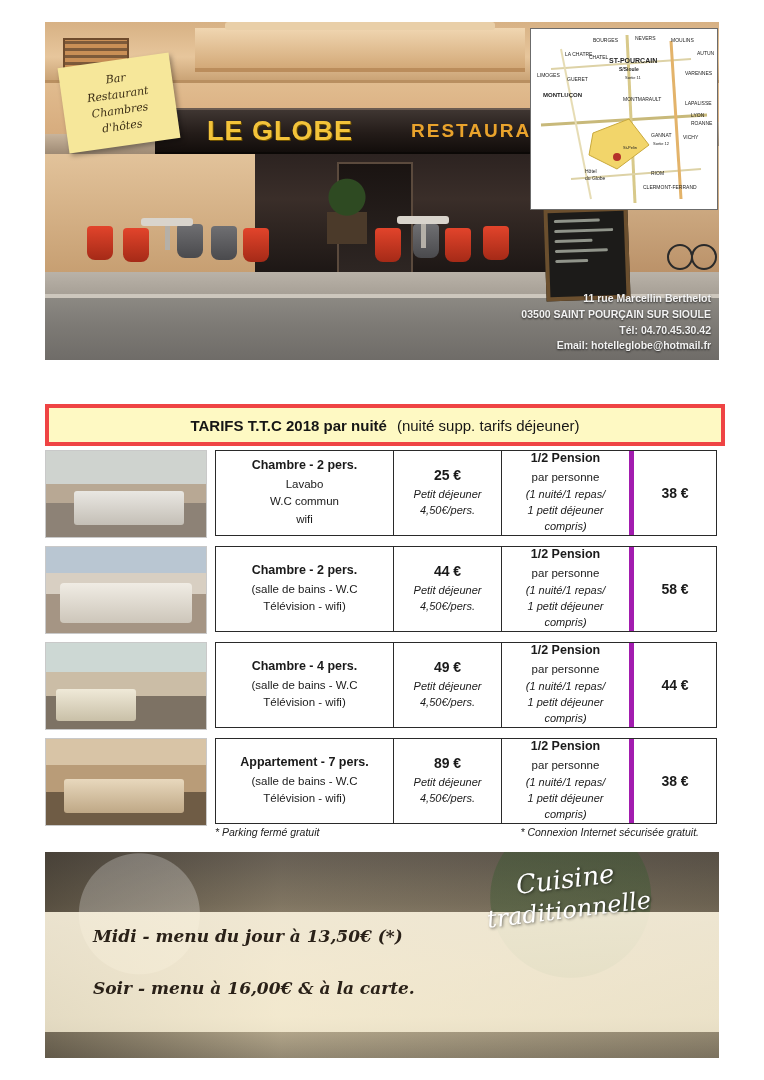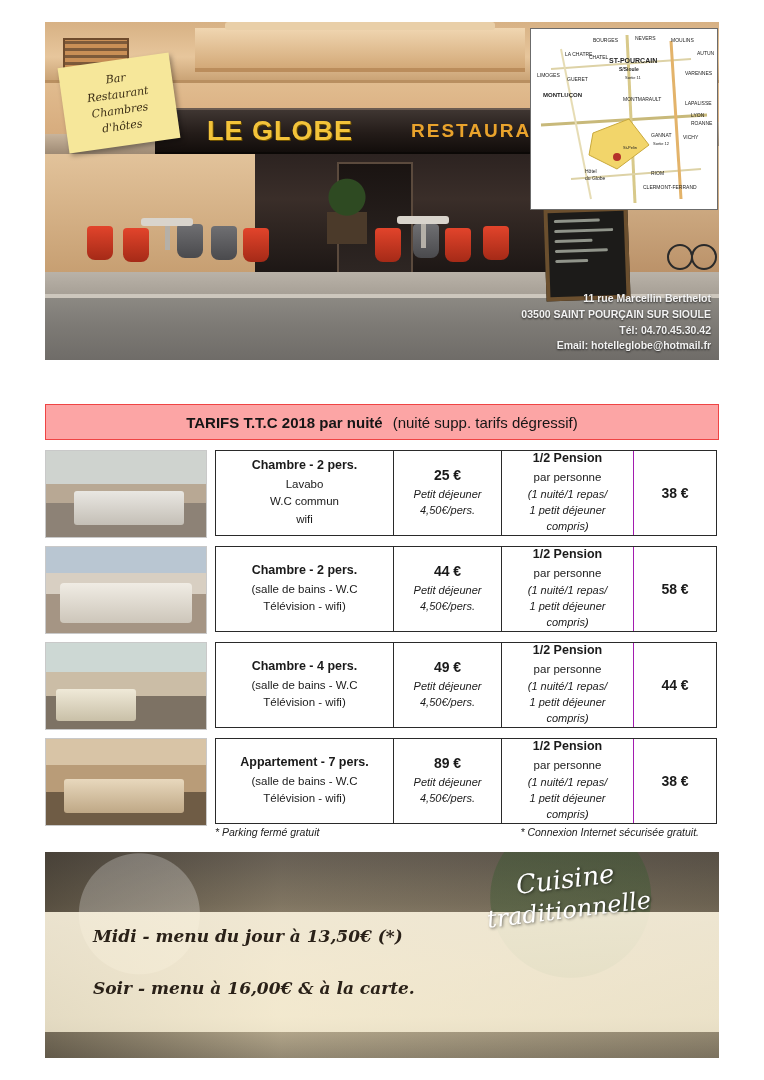--- a/index.html
+++ b/index.html
@@ -163,21 +163,21 @@
   
   .addr {
     position:absolute; right:8px; bottom:6px; text-align:right;
     color:#f2f2f2; font-size:10.5px; font-weight:bold; line-height:1.5;
     text-shadow: 0 1px 2px rgba(0,0,0,.75);
   }
 
   
   .tarif-header {
     position:absolute; left:45px; top:404px; width:672px; height:34px;
-    background:#fca5a5; border:1px solid #ef4444;
+    background:#fef9c3; border:4px solid #ef4444;
     display:flex; align-items:center; justify-content:center;
     font-size:15px; font-weight:bold; color:#161616;
   }
   .tarif-header .sub { font-weight:normal; margin-left:10px; }
 
   
   .rows { position:absolute; left:45px; top:450px; width:672px; }
   .rate-row {
     display:flex; align-items:flex-start; margin-bottom:8px; height:88px;
   }
@@ -187,21 +187,21 @@
   }
   .rate-box {
     flex:1; height:84px; border:1px solid #2a2a2a; display:flex; margin-left:8px;
   }
   .cell {
     display:flex; flex-direction:column; align-items:center; justify-content:center;
     padding:4px 6px; box-sizing:border-box; text-align:center;
   }
   .cell.c1 { width:178px; border-right:1px solid #2a2a2a;text-align:right; }
   .cell.c2 { width:108px; border-right:1px solid #2a2a2a; }
-  .cell.c3 { flex:1; border-right:1px solid #a21caf; }
+  .cell.c3 { flex:1; border-right:5px solid #a21caf; }
   .cell.c4 { width:82px; }
   .c-title { font-size:12.5px; font-weight:bold; margin-bottom:4px; }
   .c-sub { font-size:11.5px; line-height:1.5; }
   .price { font-size:14px; font-weight:bold; margin-bottom:4px; }
   .small-it { font-size:11px; font-style:italic; line-height:1.45; }
   .price-big { font-size:14px; font-weight:bold; }
 
   .footnotes {
     position:absolute; left:45px; top:826px; width:672px;
     display:flex; justify-content:space-between;
@@ -361,21 +361,21 @@
   <div class="addr">
     <div>11 rue Marcellin Berthelot</div>
     <div>03500 SAINT POURÇAIN SUR SIOULE</div>
     <div>Tél: 04.70.45.30.42</div>
     <div>Email: hotelleglobe@hotmail.fr</div>
   </div>
 </div>
 
 <div class="tarif-header">
   <span>TARIFS T.T.C  2018 par nuité</span>
-  <span class="sub">(nuité supp. tarifs dégressif)</span>
+  <span class="sub">(nuité supp. tarifs déjeuner)</span>
 </div>
 
 <div class="rows">
 
   <div class="rate-row">
     <div class="thumb">
         <div class="ph1"></div>
       </div>
     <div class="rate-box">
       <div class="cell c1">

